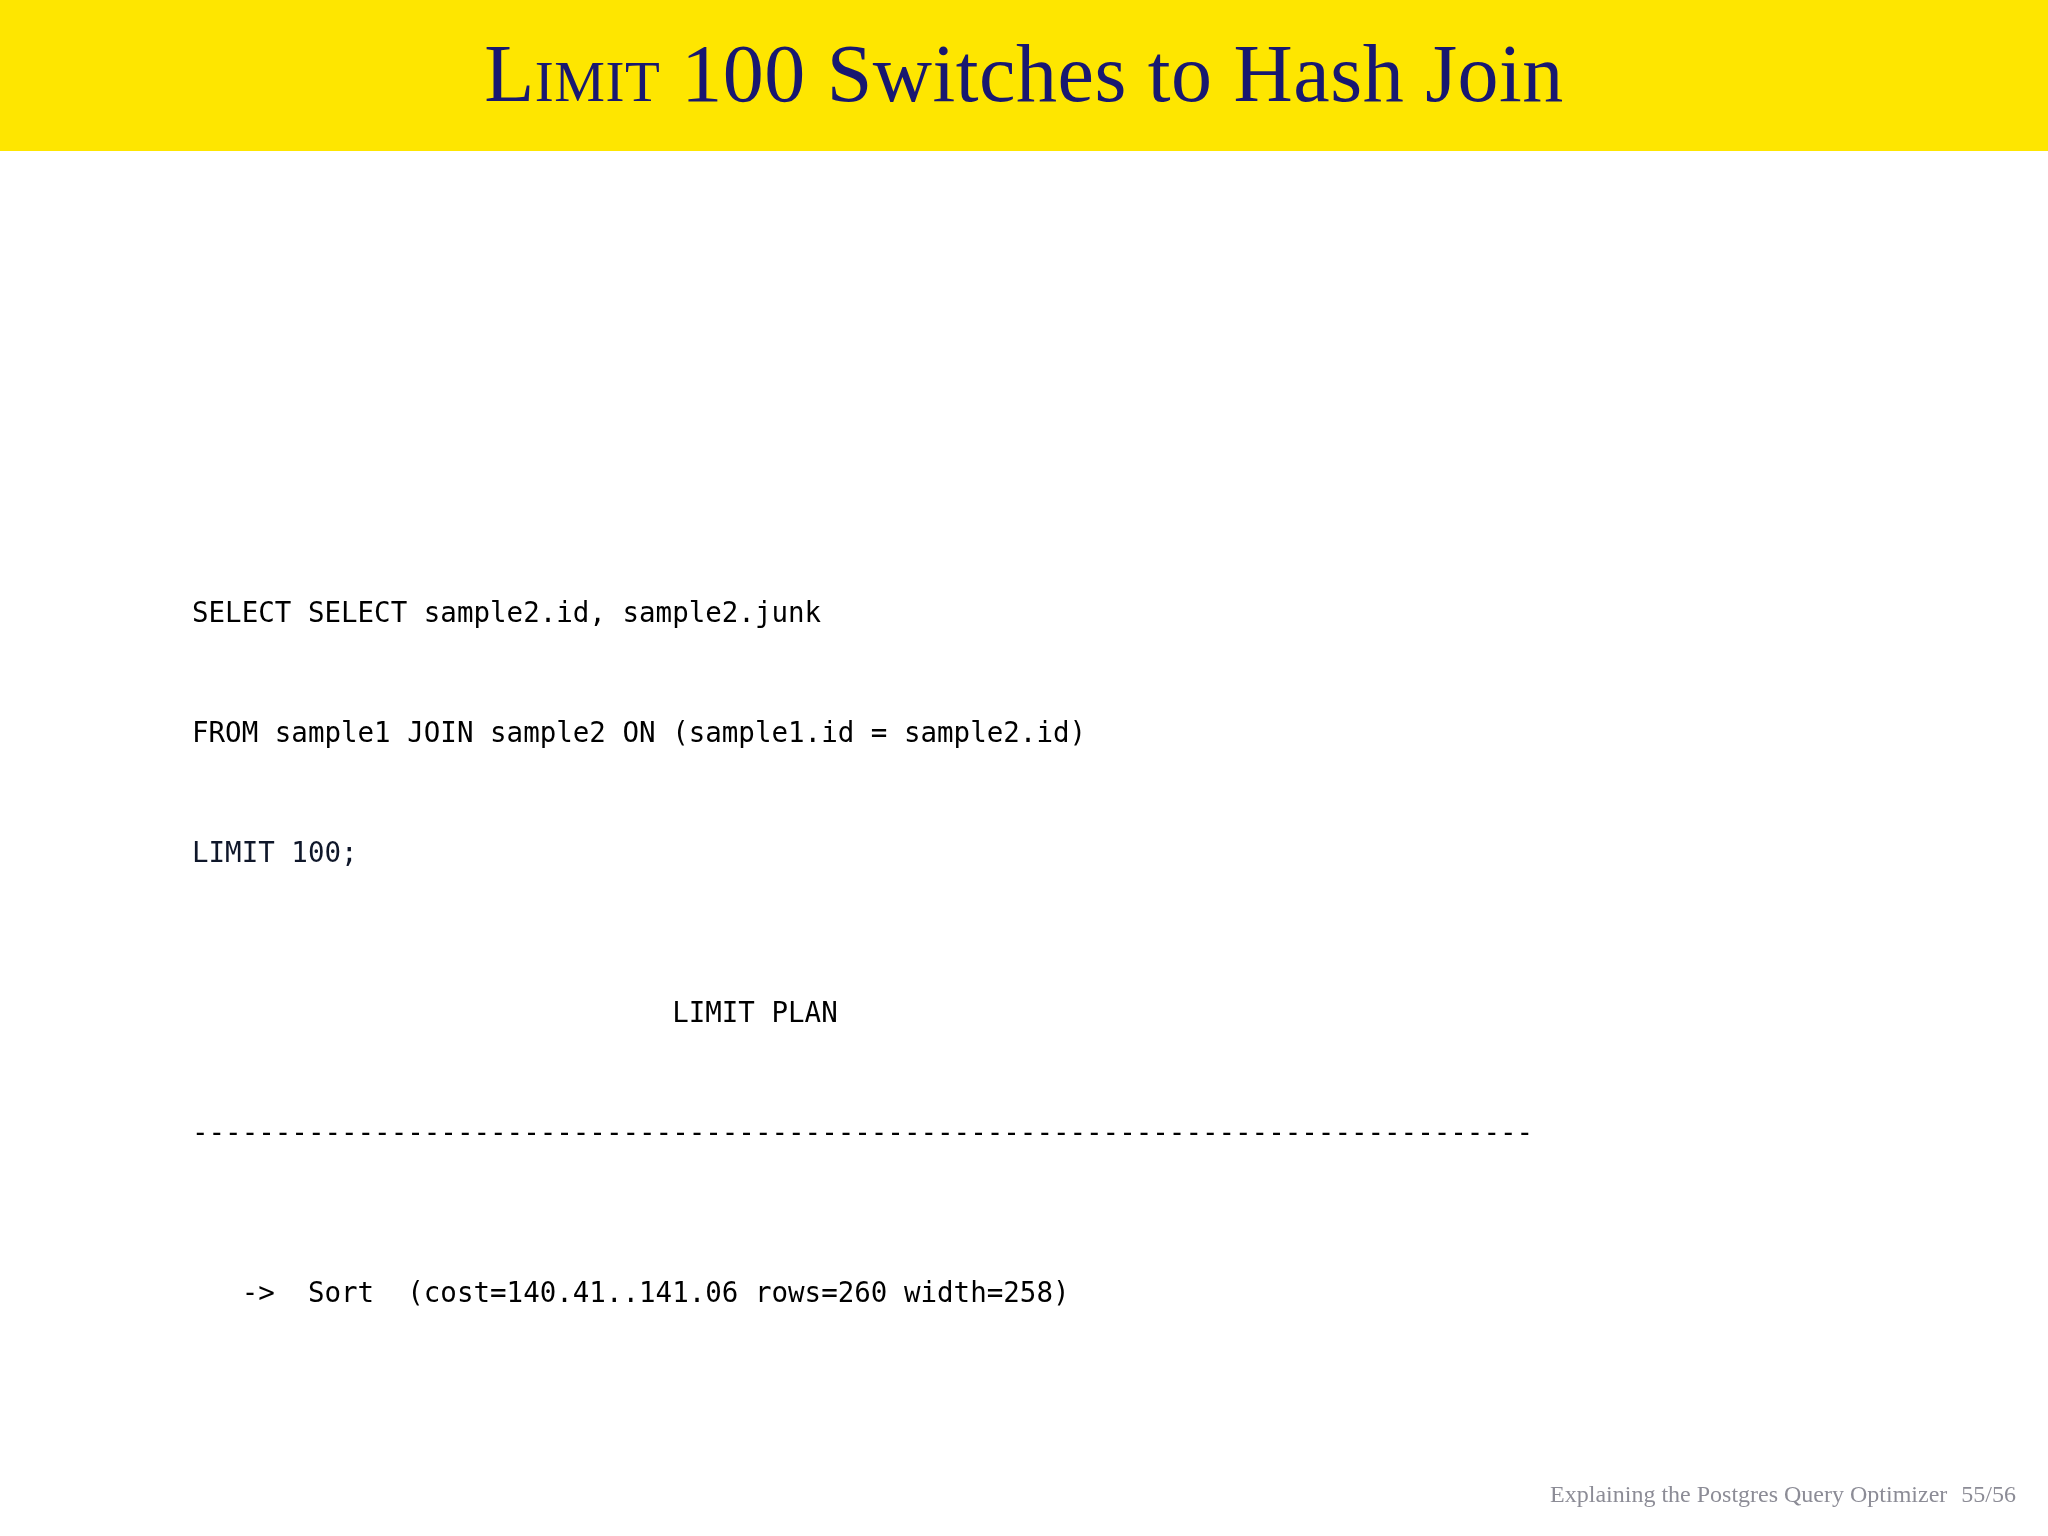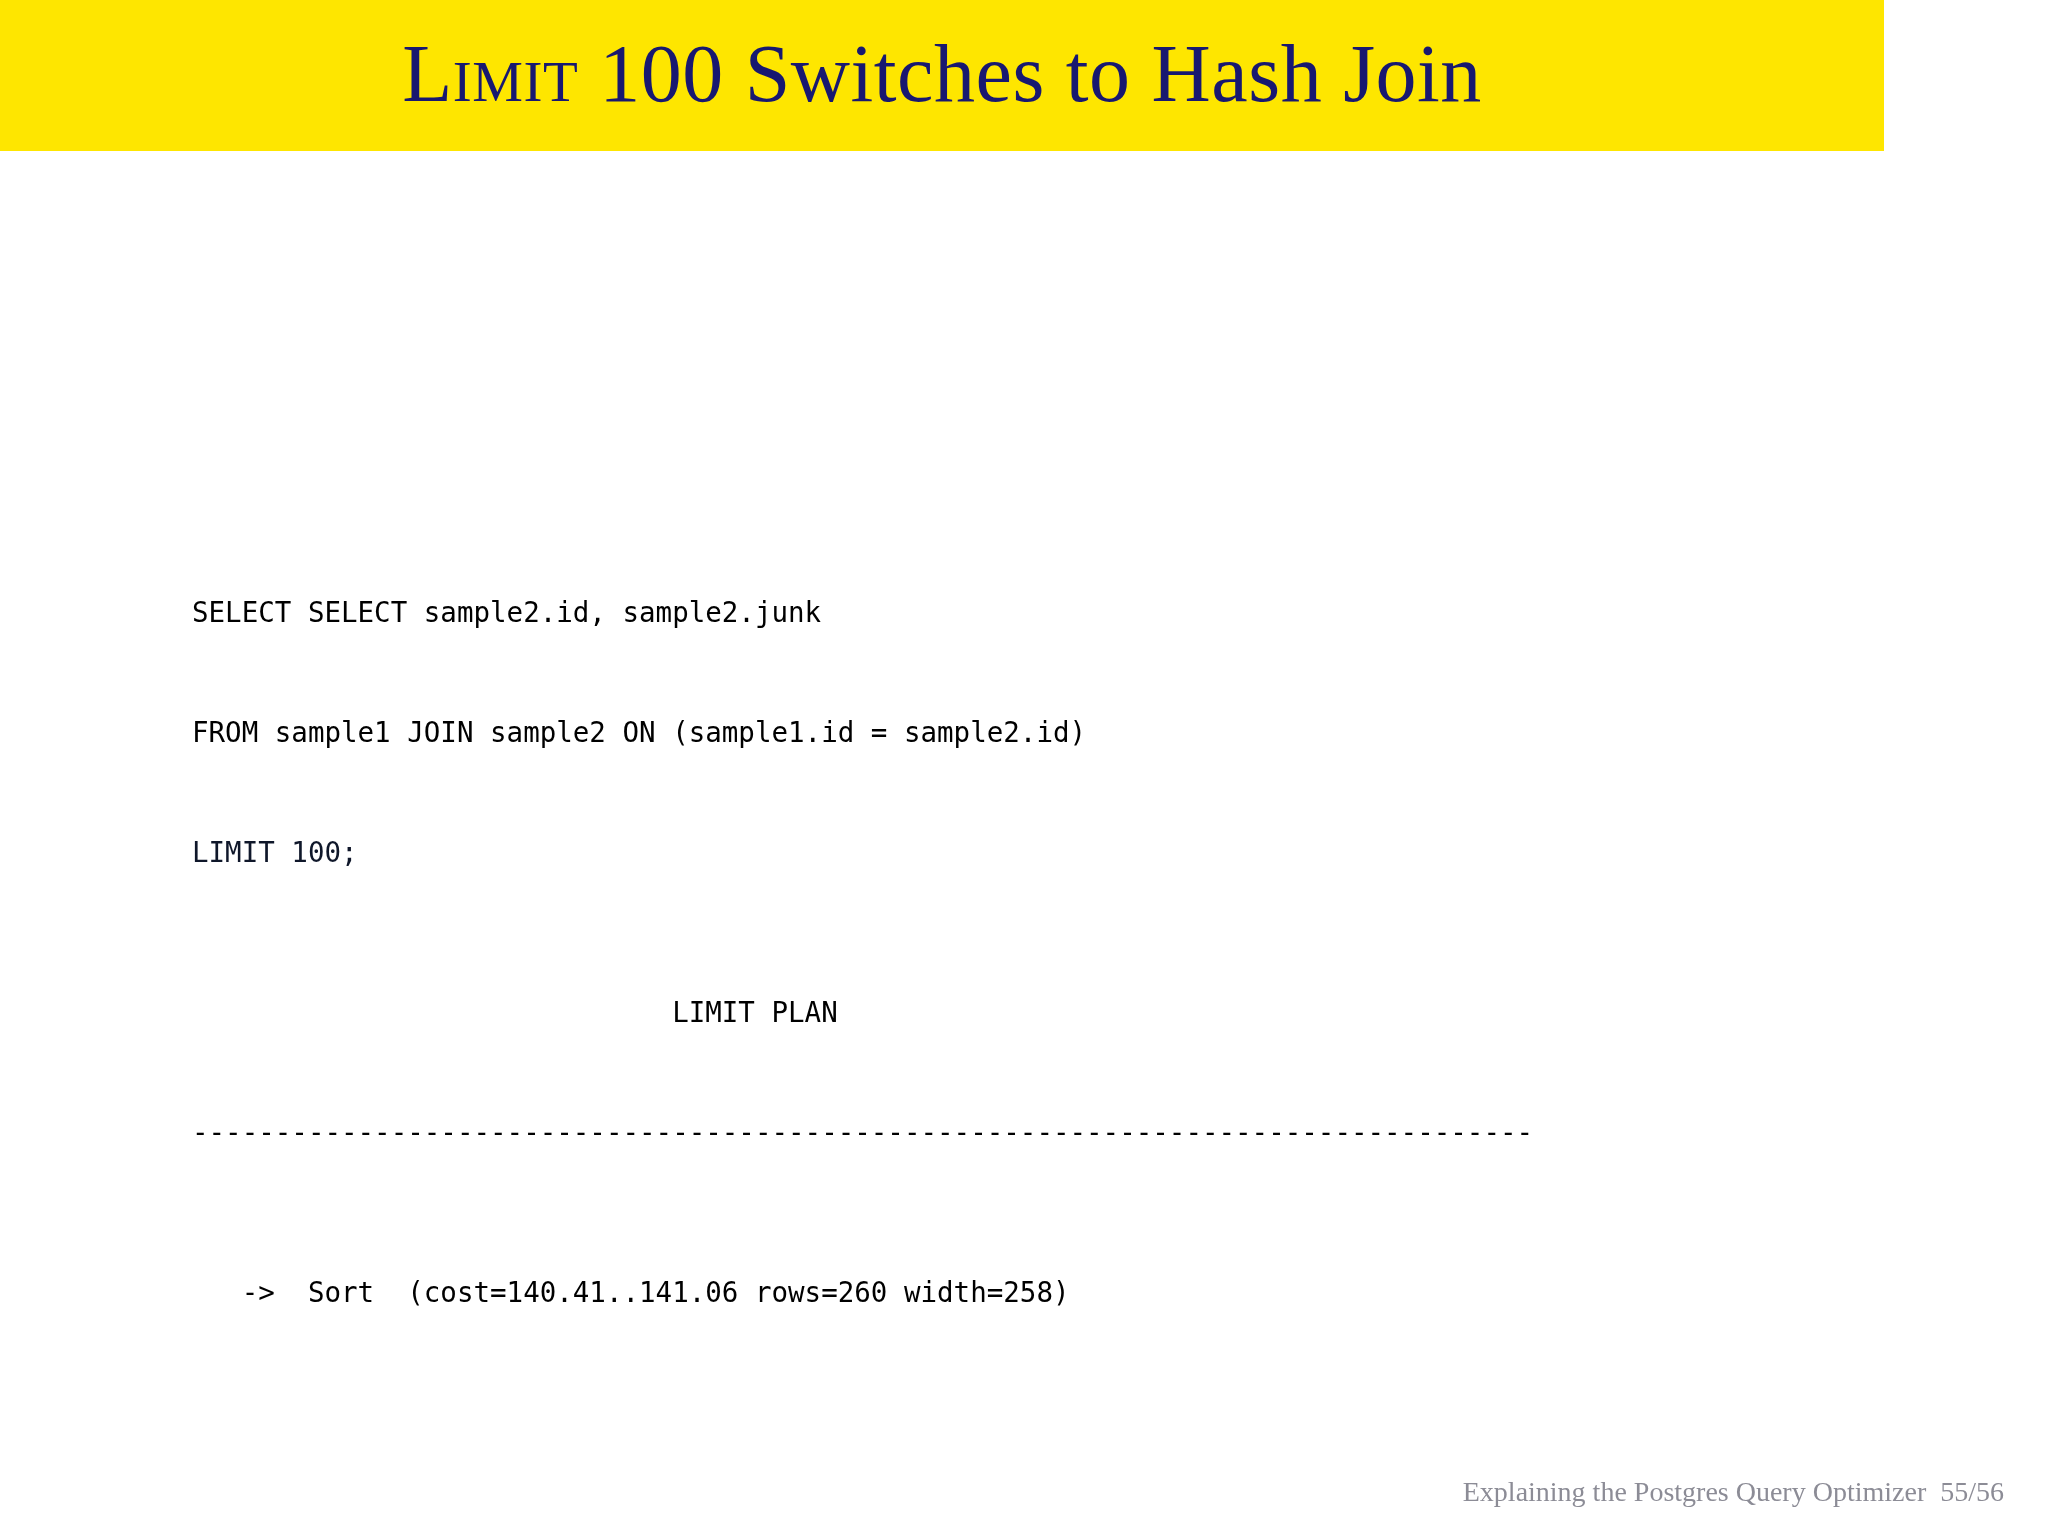--- a/index.html
+++ b/index.html
@@ -14,21 +14,21 @@
     position: relative;
     overflow: hidden;
     font-family: "Liberation Serif", serif;
   }
 
   
   .title-banner {
     position: absolute;
     left: 0;
     top: 0;
-    width: 1884px;
+    width: 2048px;
     height: 151px;
     background: #fee600;
     display: flex;
     align-items: center;
     justify-content: center;
   }
   .slide-title {
     font-family: "Liberation Serif", serif;
     color: #181870;
     font-size: 82px;
@@ -70,24 +70,24 @@
     white-space: pre;
   }
   .sep-line {
     white-space: pre;
     letter-spacing: 0px;
   }
 
   
   .footer {
     position: absolute;
-    right: 44px;
+    right: 32px;
     bottom: 28px;
     font-family: "Liberation Serif", serif;
-    font-size: 28px;
+    font-size: 24px;
     color: #8c8c96;
     white-space: nowrap;
     text-align: right;
   }
   .footer .page-no {
     margin-left: 14px;
   }
 </style>
 </head>
 <body>

